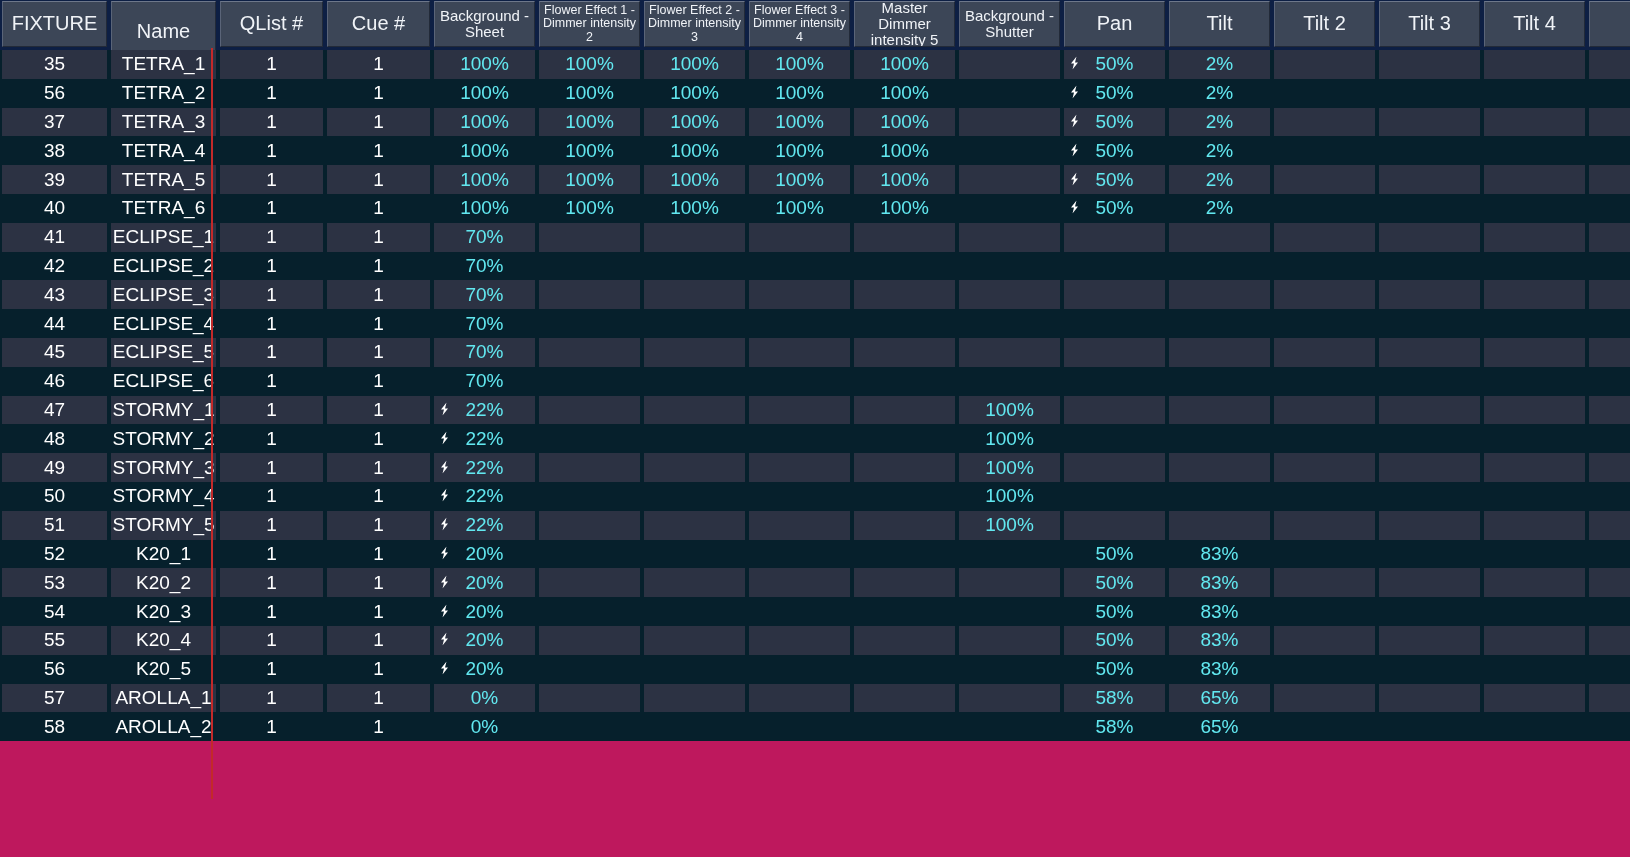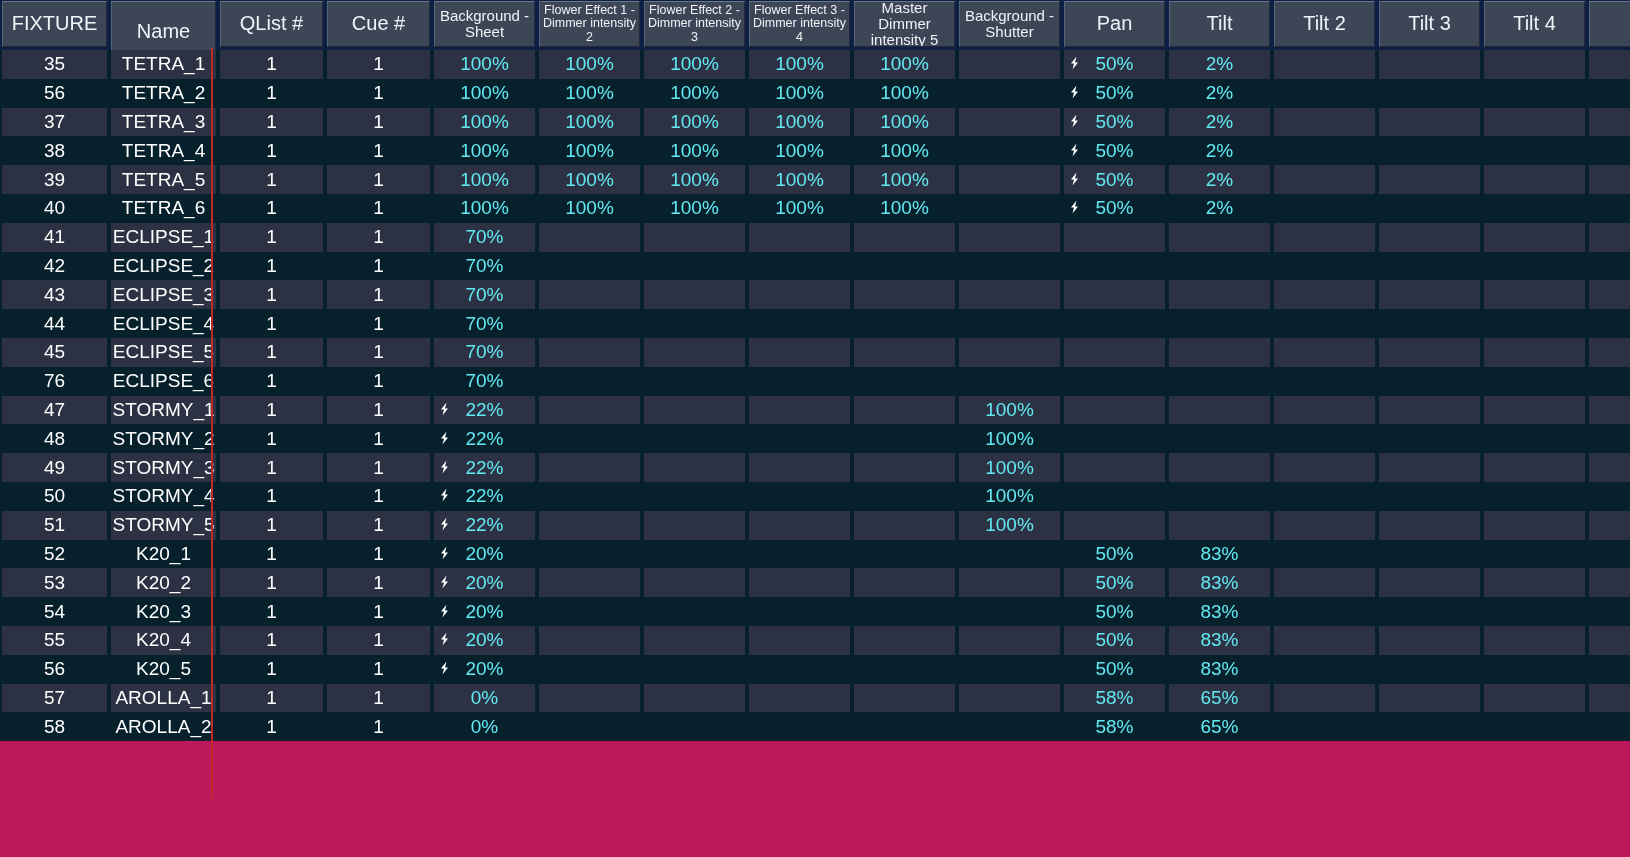--- a/index.html
+++ b/index.html
@@ -446,21 +446,21 @@
             <div class="cell val" style="width: 101px; min-width: 101px;"></div>
             <div class="cell val" style="width: 101px; min-width: 101px;"></div>
             <div class="cell val" style="width: 101px; min-width: 101px;"></div>
             <div class="cell val" style="width: 101px; min-width: 101px;"></div>
             <div class="cell val" style="width: 101px; min-width: 101px;"></div>
             <div class="cell val" style="width: 101px; min-width: 101px;"></div>
             <div class="cell val" style="width: 101px; min-width: 101px;"></div>
             <div class="cell val" style="width: 101px; min-width: 101px;"></div>
           </div>
           <div class="row drow even">
-            <div class="cell num" style="width: 105px; min-width: 105px;">76</div>
+            <div class="cell num" style="width: 105px; min-width: 105px;">46</div>
             <div class="cell name" style="width: 105px; min-width: 105px;">ECLIPSE_6</div>
             <div class="cell num" style="width: 103px; min-width: 103px;">1</div>
             <div class="cell num" style="width: 103px; min-width: 103px;">1</div>
             <div class="cell val" style="width: 101px; min-width: 101px;">70%</div>
             <div class="cell val" style="width: 101px; min-width: 101px;"></div>
             <div class="cell val" style="width: 101px; min-width: 101px;"></div>
             <div class="cell val" style="width: 101px; min-width: 101px;"></div>
             <div class="cell val" style="width: 101px; min-width: 101px;"></div>
             <div class="cell val" style="width: 101px; min-width: 101px;"></div>
             <div class="cell val" style="width: 101px; min-width: 101px;"></div>

